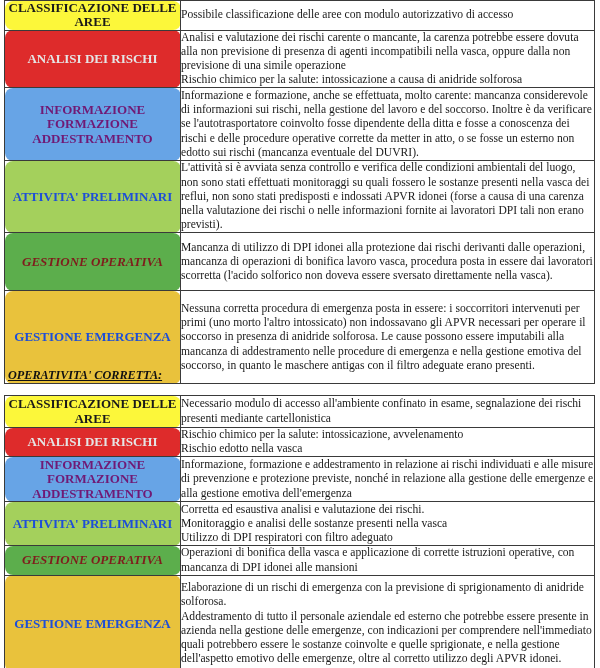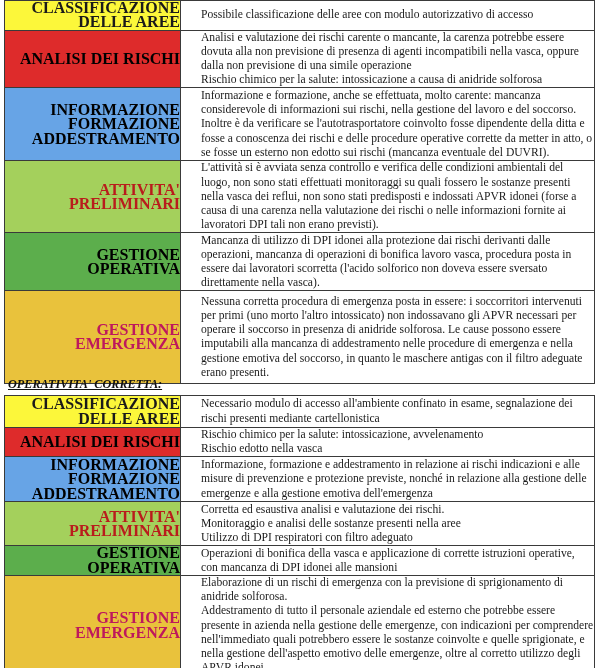--- a/index.html
+++ b/index.html
@@ -1,42 +1,42 @@
 <!DOCTYPE html>
 <html><head>
   <meta charset="utf-8">
   <style>
     html, body { margin: 0; padding: 0; background: #ffffff; }
     body { width: 600px; height: 668px; overflow: hidden; position: relative; font-family: "Liberation Serif", serif; color: #1a1a1a; }
     table.risk { position: absolute; left: 4px; width: 591px; border-collapse: collapse; table-layout: fixed; }
     table.risk td { border: 1px solid #3a3a3a; padding: 0; vertical-align: middle; }
-    td.label { width: 176px; text-align: right; font-weight: bold; font-size: 16px; line-height: 14.3px; padding: 0 4px; box-sizing: border-box; }
+    td.label { width: 176px; text-align: center; font-weight: bold; font-size: 13px; line-height: 14.3px; padding: 0 4px; box-sizing: border-box; border-radius: 8px; }
     td.desc { font-size: 11.6px; line-height: 14.2px; padding: 0 4px 0 5px; text-align: left; vertical-align: top; }
     .c-yellow { background: #fcf73a; }
-    .c-red { background: #de2b2b; color: #000000; }
-    .c-blue { background: #67a4e6; color: #000000; }
-    .c-lgreen { background: #a4d05c; color: #b91c1c; }
-    .c-green { background: #5cae4c; color: #000000; }
-    .c-gold { background: #e9c23c; color: #be185d; }
-    .line { display: block; padding-left: 20px; }
+    .c-red { background: #de2b2b; color: #e5e5e5; }
+    .c-blue { background: #67a4e6; color: #701a75; }
+    .c-lgreen { background: #a4d05c; color: #1d4ed8; }
+    .c-green { background: #5cae4c; color: #7f1d1d; font-style: italic; }
+    .c-gold { background: #e9c23c; color: #1d4ed8; }
+    .line { display: block; }
     #t1 { top: 0px; }
     #t2 { top: 395px; }
     #t1 tr.r0 td { height: 28px; }
     #t1 tr.r1 td { height: 56px; }
     #t1 tr.r2 td { height: 72px; }
     #t1 tr.r3 td { height: 67px; }
     #t1 tr.r4 td { height: 57px; }
     #t1 tr.r5 td { height: 92px; }
     #t2 tr.r0 td { height: 31px; }
     #t2 tr.r1 td { height: 23px; }
     #t2 tr.r2 td { height: 44px; }
     #t2 tr.r3 td { height: 43px; }
     #t2 tr.r4 td { height: 28px; }
     #t2 tr.r5 td { height: 96px; }
-    .section-heading { position: absolute; left: 8px; top: 377px; font-weight: bold; font-style: italic; text-decoration: underline; font-size: 12.2px; color: #111; }
+    .section-heading { position: absolute; left: 8px; top: 368px; font-weight: bold; font-style: italic; text-decoration: underline; font-size: 12.2px; color: #111; }
   </style>
 </head>
 <body>
 
 <table class="risk" id="t1">
   <tbody>
     <tr class="r0">
       <td class="label c-yellow" style="background: rgb(252, 247, 58);">CLASSIFICAZIONE DELLE AREE</td>
       <td class="desc">
         <span class="line">Possibile classificazione delle aree con modulo autorizzativo di accesso</span>
@@ -89,28 +89,28 @@
     <tr class="r1">
       <td class="label c-red" style="background: rgb(222, 43, 43);">ANALISI DEI RISCHI</td>
       <td class="desc">
         <span class="line">Rischio chimico per la salute: intossicazione, avvelenamento</span>
         <span class="line">Rischio edotto nella vasca</span>
       </td>
     </tr>
     <tr class="r2">
       <td class="label c-blue" style="background: rgb(103, 164, 230);">INFORMAZIONE FORMAZIONE ADDESTRAMENTO</td>
       <td class="desc">
-        <span class="line">Informazione, formazione e addestramento in relazione ai rischi indicazioni e alle misure di prevenzione e protezione previste, nonché in relazione alla gestione delle emergenze e alla gestione emotiva dell'emergenza</span>
+        <span class="line">Informazione, formazione e addestramento in relazione ai rischi individuati e alle misure di prevenzione e protezione previste, nonché in relazione alla gestione delle emergenze e alla gestione emotiva dell'emergenza</span>
       </td>
     </tr>
     <tr class="r3">
       <td class="label c-lgreen" style="background: rgb(164, 208, 92);">ATTIVITA' PRELIMINARI</td>
       <td class="desc">
         <span class="line">Corretta ed esaustiva analisi e valutazione dei rischi.</span>
-        <span class="line">Monitoraggio e analisi delle sostanze presenti nella aree</span>
+        <span class="line">Monitoraggio e analisi delle sostanze presenti nella vasca</span>
         <span class="line">Utilizzo di DPI respiratori con filtro adeguato</span>
       </td>
     </tr>
     <tr class="r4">
       <td class="label c-green" style="background: rgb(92, 174, 76);">GESTIONE OPERATIVA</td>
       <td class="desc">
         <span class="line">Operazioni di bonifica della vasca e applicazione di corrette istruzioni operative, con mancanza di DPI idonei alle mansioni</span>
       </td>
     </tr>
     <tr class="r5">

